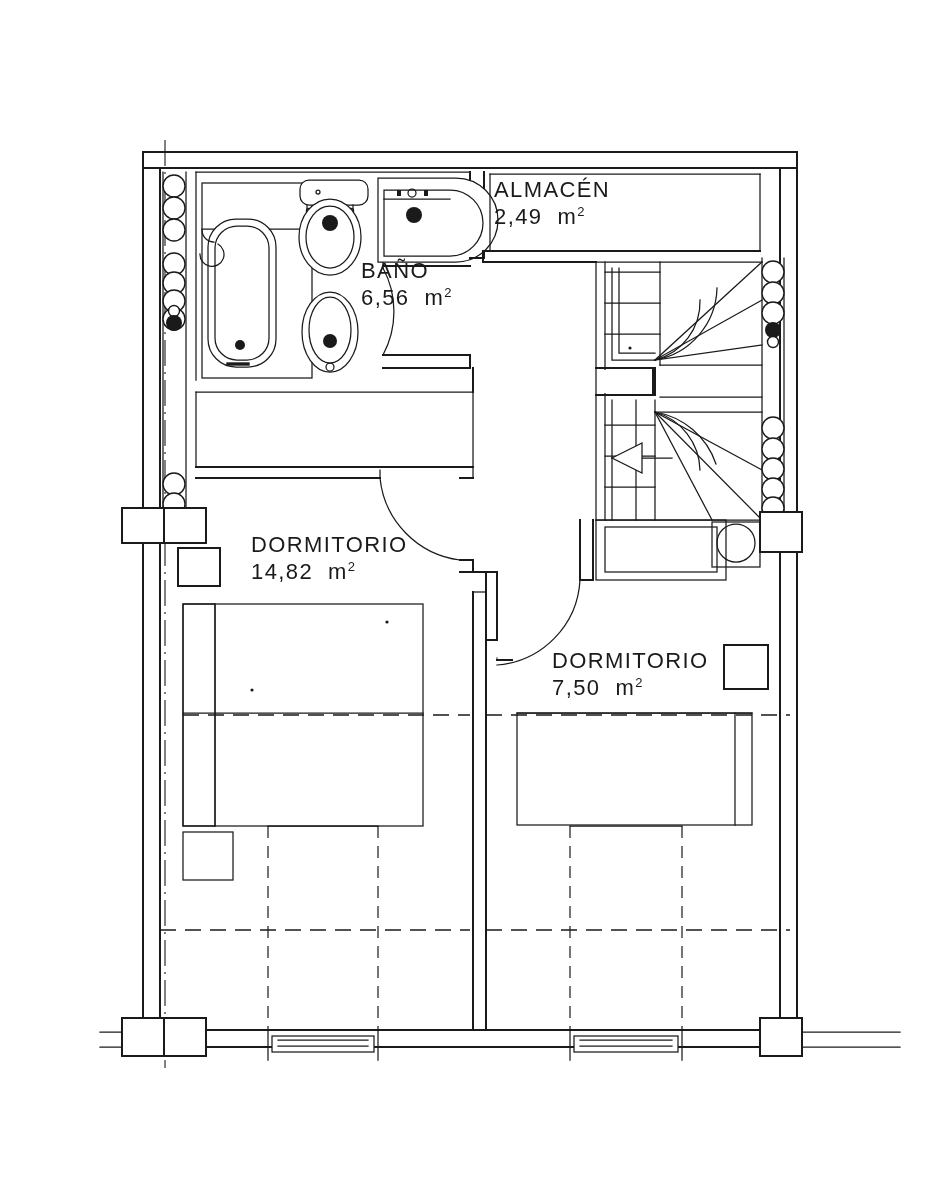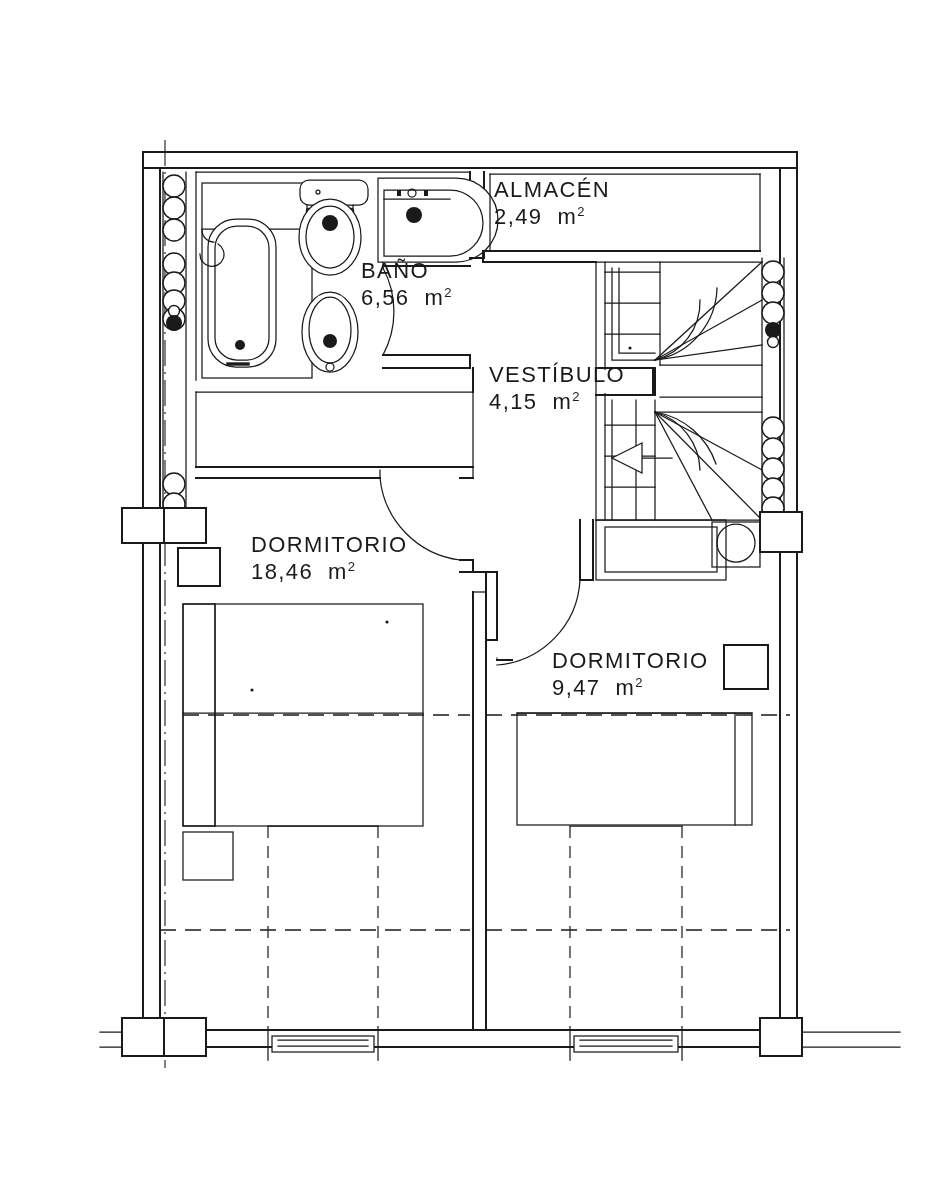--- a/index.html
+++ b/index.html
@@ -381,28 +381,24 @@
   <div class="room-label lbl-almacen">
     <span class="rl-name">ALMACÉN</span>
     <span class="rl-area"><span>2,49</span>&nbsp; <span>m</span><span class="sup">2</span></span>
   </div>
 
   <div class="room-label lbl-bano">
     <span class="rl-name">BAÑO</span>
     <span class="rl-area"><span>6,56</span>&nbsp; <span>m</span><span class="sup">2</span></span>
   </div>
 
-  <div class="room-label lbl-vestibulo">
-    <span class="rl-name">VESTÍBULO</span>
-    <span class="rl-area"><span>4,15</span>&nbsp; <span>m</span><span class="sup">2</span></span>
-  </div>
 
   <div class="room-label lbl-dorm1">
     <span class="rl-name">DORMITORIO</span>
-    <span class="rl-area"><span>18,46</span>&nbsp; <span>m</span><span class="sup">2</span></span>
+    <span class="rl-area"><span>14,82</span>&nbsp; <span>m</span><span class="sup">2</span></span>
   </div>
 
   <div class="room-label lbl-dorm2">
     <span class="rl-name">DORMITORIO</span>
-    <span class="rl-area"><span>9,47</span>&nbsp; <span>m</span><span class="sup">2</span></span>
+    <span class="rl-area"><span>7,50</span>&nbsp; <span>m</span><span class="sup">2</span></span>
   </div>
 
 </div>
 
 </body></html>

